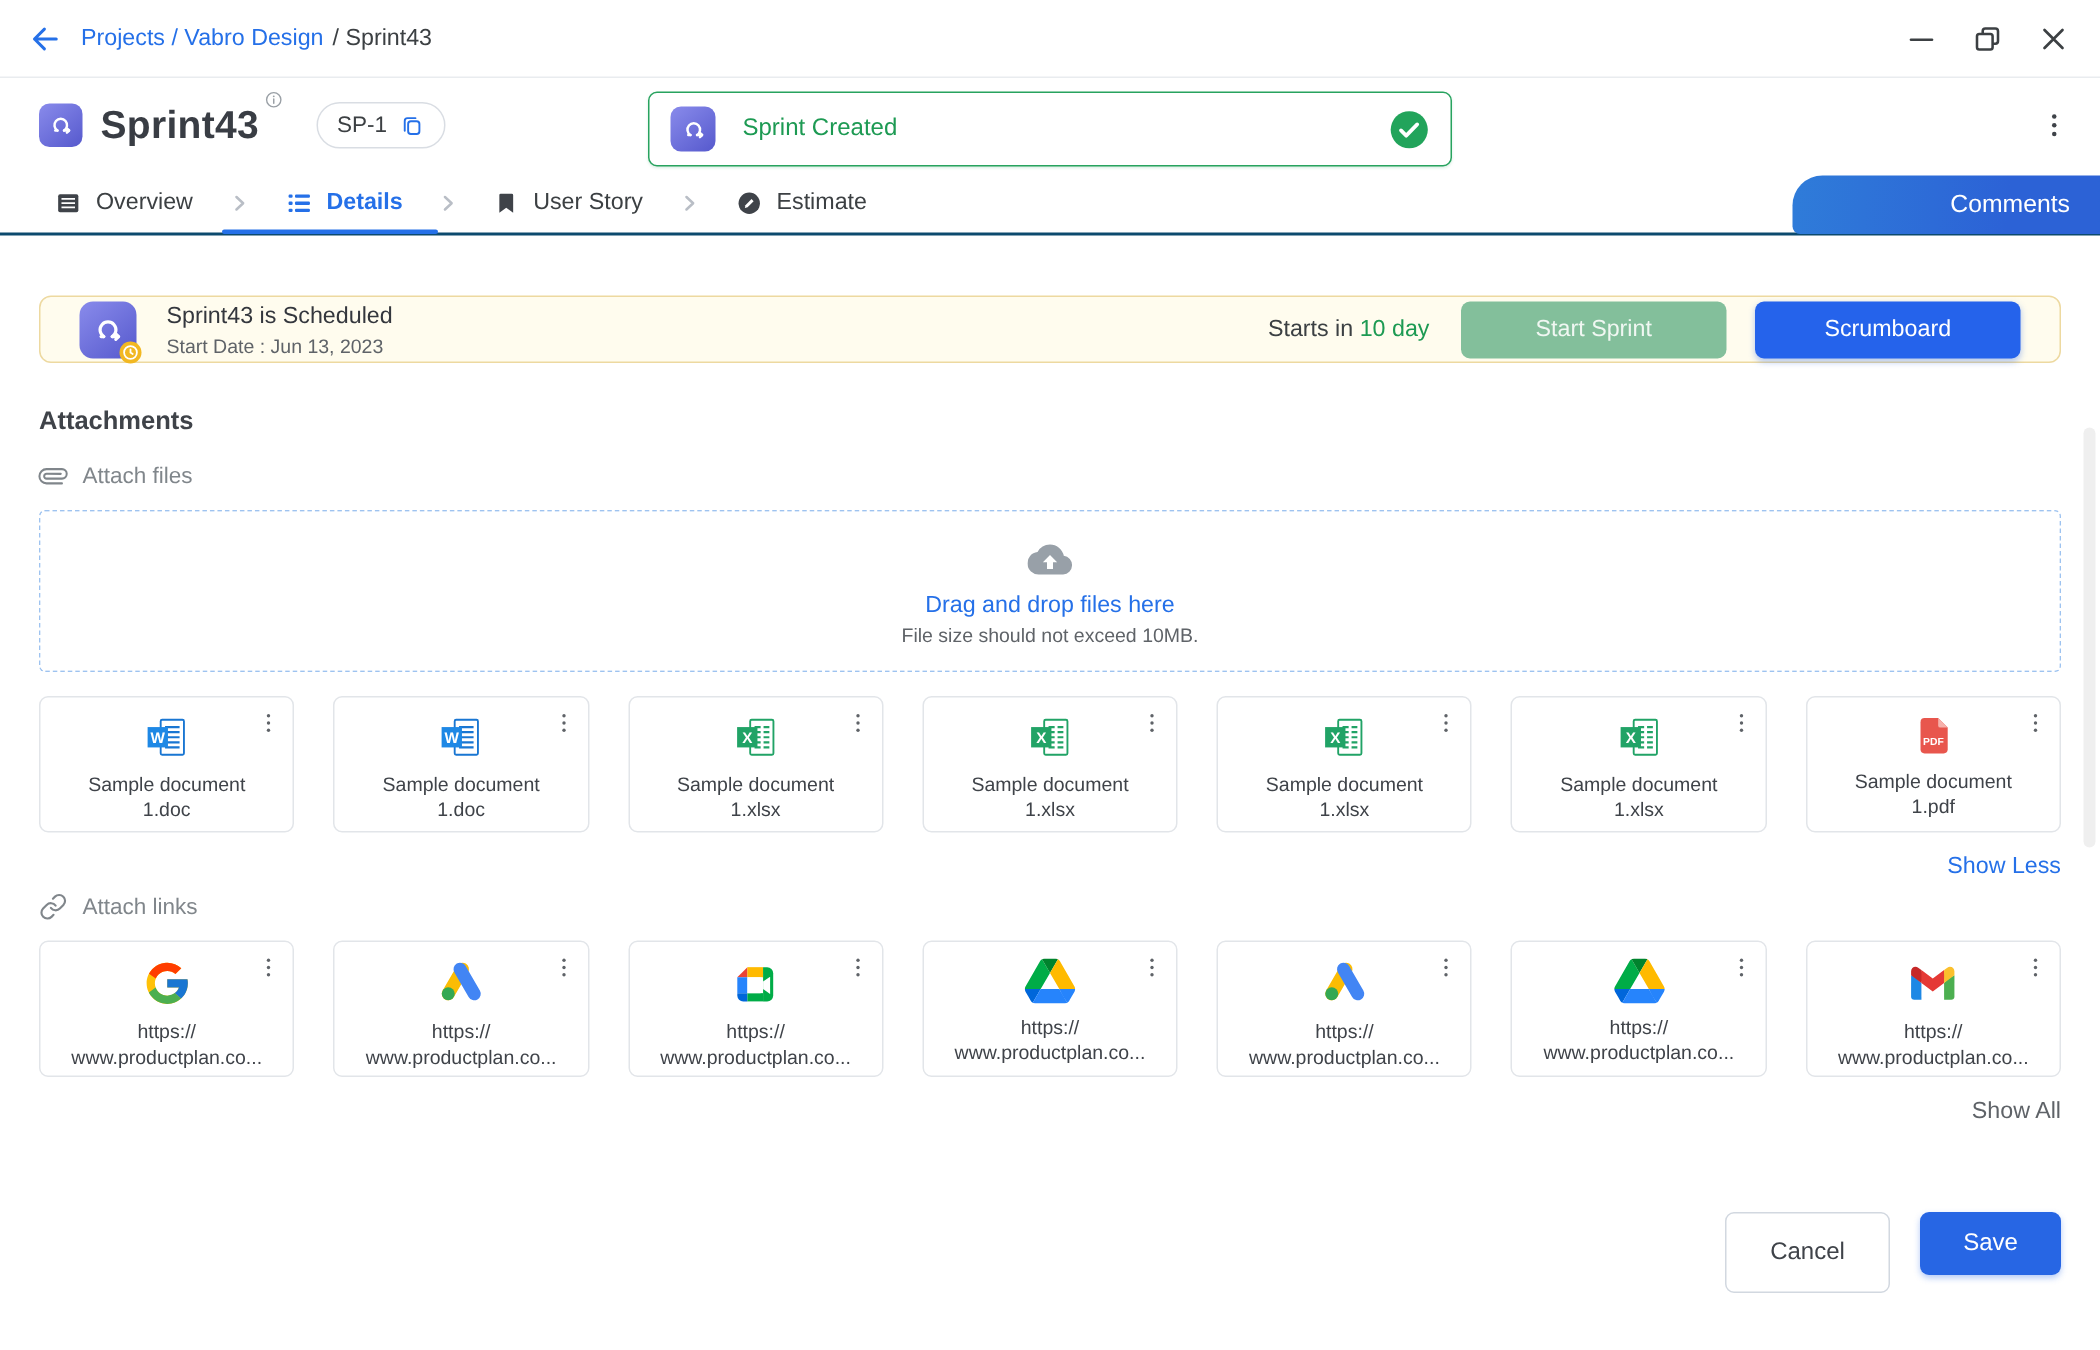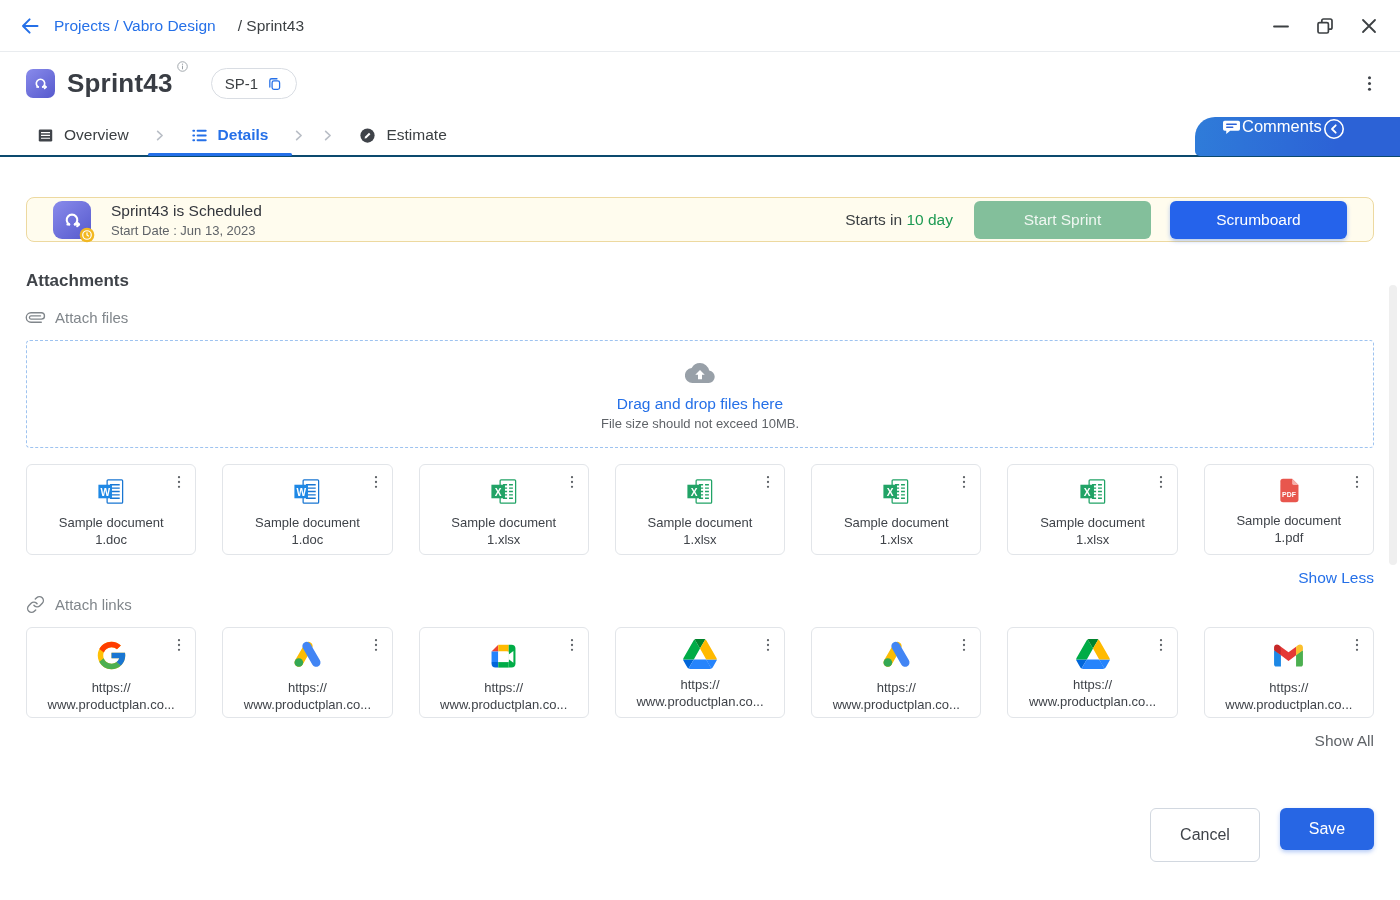--- a/index.html
+++ b/index.html
@@ -6,21 +6,21 @@
   html,body { width:1400px; height:900px; }
   body {
     font-family:"Liberation Sans","DejaVu Sans",sans-serif;
     background:#fff; color:#3f4349; position:relative; overflow:hidden;
   }
   svg { display:block; }
 
   
   .topbar{height:52px;display:flex;align-items:center;padding:0 16px 0 14px;border-bottom:1px solid #e9ecef;background:#fff;}
   .back-btn{width:32px;height:32px;display:flex;align-items:center;justify-content:center;cursor:pointer;}
-  .breadcrumb{margin-left:8px;font-size:15.5px;display:flex;gap:22px;align-items:center;}
+  .breadcrumb{margin-left:8px;font-size:15.5px;display:flex;gap:6px;align-items:center;}
   .crumb-link{color:#2570e8;cursor:pointer;}
   .crumb-current{color:#3c4043;}
   .topbar-right{margin-left:auto;display:flex;align-items:center;gap:14px;}
   .role-pill{display:flex;align-items:center;gap:9px;border:1px solid #d4dae2;border-radius:19px;height:37px;padding:0 14px 0 10px;cursor:pointer;background:#fff;}
   .role-pill .label{font-size:16px;color:#26282d;}
   .caret{width:0;height:0;border-left:5px solid transparent;border-right:5px solid transparent;border-top:6px solid #3f4349;}
   .winbtn{width:30px;height:30px;display:flex;align-items:center;justify-content:center;cursor:pointer;}
 
   
   .header{height:63px;position:relative;display:flex;align-items:center;padding:0 16px 0 26px;}
@@ -34,21 +34,21 @@
   .header-kebab{margin-left:auto;width:30px;height:30px;display:flex;align-items:center;justify-content:center;cursor:pointer;}
 
   
   .tabs{height:42px;border-bottom:2px solid #0c4a6e;display:flex;align-items:center;padding:0 0 0 36px;position:relative;}
   .tab{display:flex;align-items:center;gap:9px;font-size:15.5px;color:#3c4043;height:100%;padding:0 16px;position:relative;cursor:pointer;}
   .tab:first-child{padding-left:0;}
   .tab.active{color:#2570e8;font-weight:600;}
   .tab.active::after{content:"";position:absolute;left:-2px;right:-2px;bottom:-1px;height:3.5px;border-radius:3px;background:#2570e8;}
   .tab.active:nth-child(3)::after{left:-26px;right:-8px;}
   .tab-sep{margin:0 8px;display:flex;align-items:center;}
-  .comments-btn{position:absolute;right:0;bottom:-1px;height:39px;display:flex;align-items:flex-start;padding:0 20px 0 26px;background:linear-gradient(95deg,#2f7cd9 0%,#2c62d6 70%);color:#fff;font-size:16.5px;font-weight:500;border-radius:20px 0 0 5px;cursor:pointer;min-width:205px;}
+  .comments-btn{position:absolute;right:0;bottom:-1px;height:39px;display:flex;align-items:flex-end;gap:10px;padding:0 20px 0 26px;background:linear-gradient(95deg,#2f7cd9 0%,#2c62d6 70%);color:#fff;font-size:16.5px;font-weight:500;border-radius:20px 0 0 5px;cursor:pointer;min-width:205px;flex-direction:column;}
 
   
   .content{padding:0 26px;}
   .sched{margin-top:40px;height:45px;background:#fffcee;border:1px solid #edd9a0;border-radius:8px;display:flex;align-items:center;padding:0 26px;}
   .sched-icon{width:38px;height:38px;border-radius:9px;background:linear-gradient(140deg,#8486e8 10%,#5b5ed0 90%);display:flex;align-items:center;justify-content:center;position:relative;}
   .clock-badge{position:absolute;right:-4px;bottom:-4px;}
   .sched-text{margin-left:20px;}
   .sched-title{font-size:15.5px;color:#34373d;font-weight:500;}
   .sched-sub{font-size:13px;color:#5f6368;margin-top:3px;}
   .sched-right{margin-left:auto;display:flex;align-items:center;gap:19px;}
@@ -130,20 +130,37 @@
       </svg>
   </span>
   <span class="id-chip">
     <span>SP-1</span>
     <svg width="17" height="17" viewBox="0 0 24 24" fill="none" stroke="#2570e8" stroke-width="1.8" stroke-linecap="round">
         <path d="M15.5 5.3H8A2.6 2.6 0 0 0 5.4 7.9v9.2"></path>
         <rect x="8.6" y="8.3" width="10.6" height="12" rx="2.6" fill="#fff"></rect>
       </svg>
   </span>
 
+  <div class="created-banner">
+    <span class="sprint-chip" style="width:30px;height:30px;">
+      <svg width="19" height="19" viewBox="0 0 24 24" fill="none" stroke="#fff" stroke-width="2.1" stroke-linecap="round" stroke-linejoin="round">
+          <path d="M9.2 16.4A5.3 5.3 0 1 1 14.8 16.4"></path>
+          <path d="M9.2 16.4H7.4"></path>
+          <path d="M14.8 16.4h4"></path>
+          <path d="M17.2 14.6l1.9 1.8-1.9 1.8"></path>
+        </svg>
+    </span>
+    <span class="txt">Sprint Created</span>
+    <span class="check">
+      <svg width="27" height="27" viewBox="0 0 24 24">
+          <circle cx="12" cy="12" r="11" fill="#22a45b"></circle>
+          <path d="M7.1 12.4l3.1 3.1 6.5-6.7" fill="none" stroke="#fff" stroke-width="2.2" stroke-linecap="round" stroke-linejoin="round"></path>
+        </svg>
+    </span>
+  </div>
 
   <div class="header-kebab">
     <svg width="19" height="19" viewBox="0 0 24 24" fill="#3f4349">
         <circle cx="12" cy="4.6" r="1.9"></circle>
         <circle cx="12" cy="12" r="1.9"></circle>
         <circle cx="12" cy="19.4" r="1.9"></circle>
       </svg>
   </div>
 </div>
 
@@ -169,20 +186,26 @@
         <rect x="3" y="16.6" width="3.4" height="2.8" rx="1"></rect>
         <rect x="8.4" y="16.6" width="12.6" height="2.8" rx="1"></rect>
       </svg>
     <span>Details</span>
   </div>
   <span class="tab-sep">
       <svg width="13" height="13" viewBox="0 0 14 14" fill="none" stroke="#b9bec6" stroke-width="1.8" stroke-linecap="round" stroke-linejoin="round">
         <path d="M5 2.5L9.8 7 5 11.5"></path>
       </svg>
     </span>
+  <div class="tab">
+    <svg width="17" height="17" viewBox="0 0 24 24">
+        <path d="M6.8 3h10.4a1.3 1.3 0 0 1 1.3 1.3V21l-6.5-4.7L5.5 21V4.3A1.3 1.3 0 0 1 6.8 3z" fill="#3f4349"></path>
+      </svg>
+    <span>User Story</span>
+  </div>
   <span class="tab-sep">
       <svg width="13" height="13" viewBox="0 0 14 14" fill="none" stroke="#b9bec6" stroke-width="1.8" stroke-linecap="round" stroke-linejoin="round">
         <path d="M5 2.5L9.8 7 5 11.5"></path>
       </svg>
     </span>
   <div class="tab">
     <svg width="19" height="19" viewBox="0 0 24 24">
         <circle cx="12" cy="12" r="9" fill="#3f4349"></circle>
         <path d="M8.3 15.9l.5-2.3 5.1-5.1 1.8 1.8-5.1 5.1-2.3.5z" fill="#fff"></path>
       </svg>

